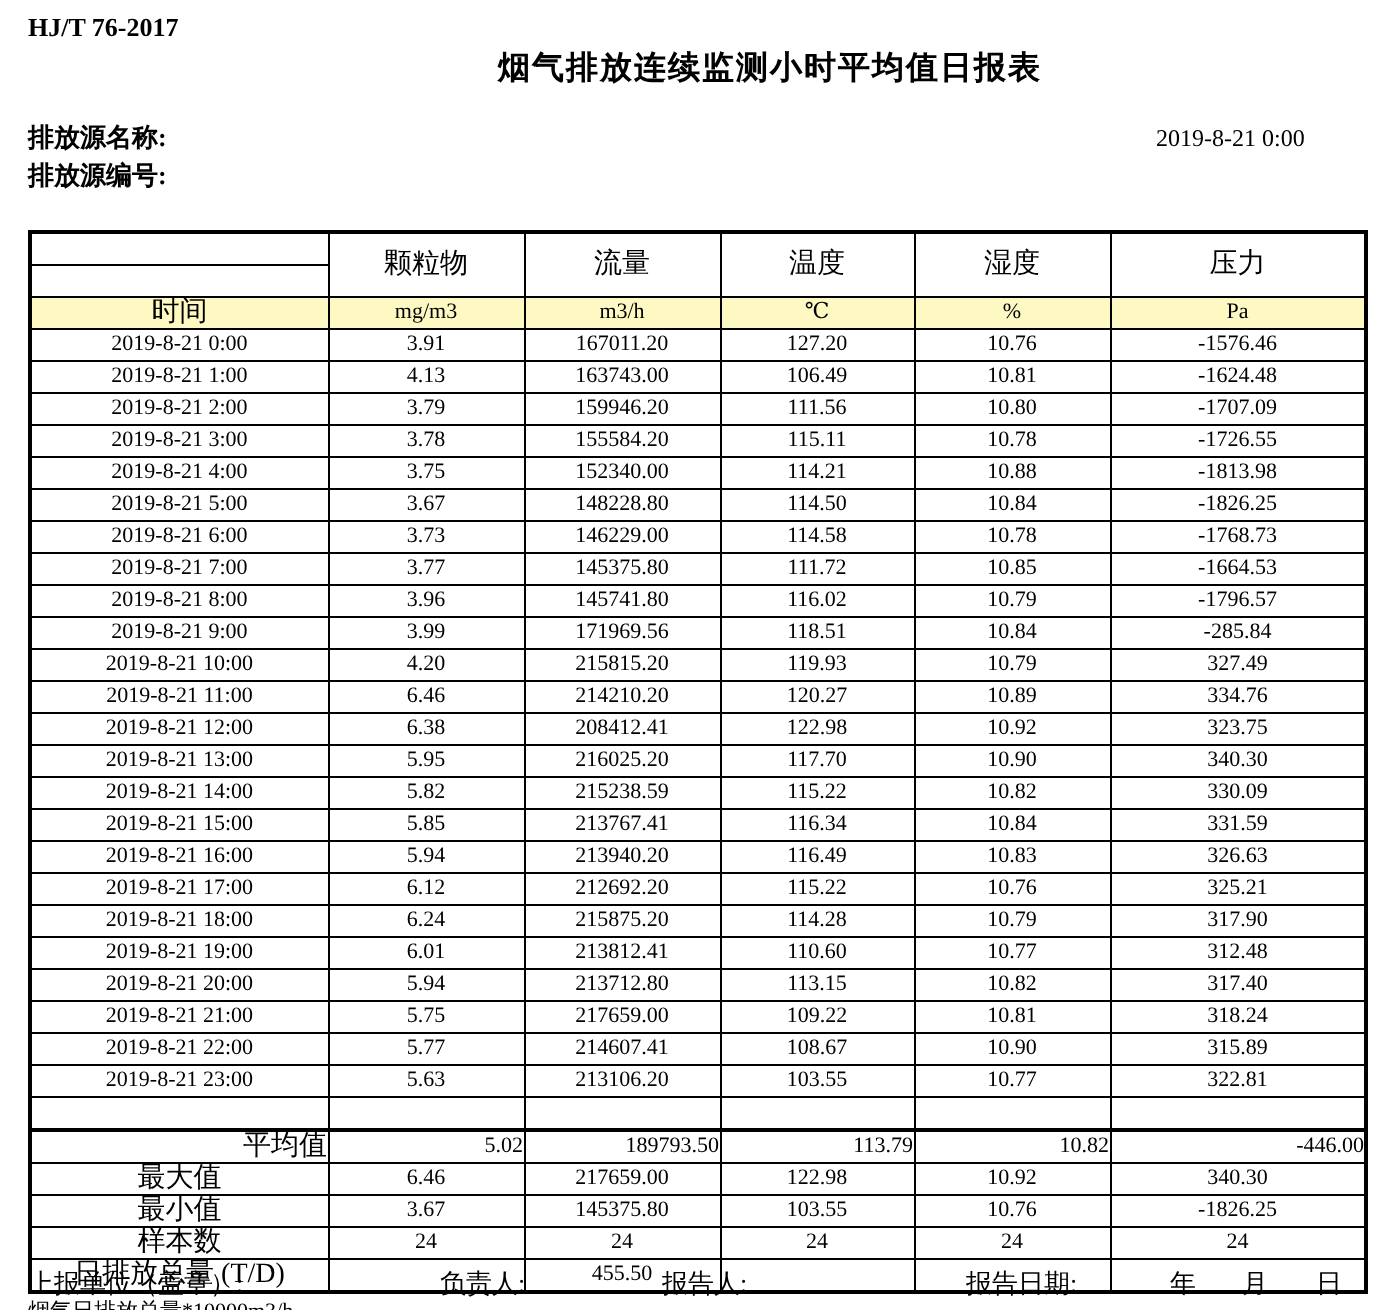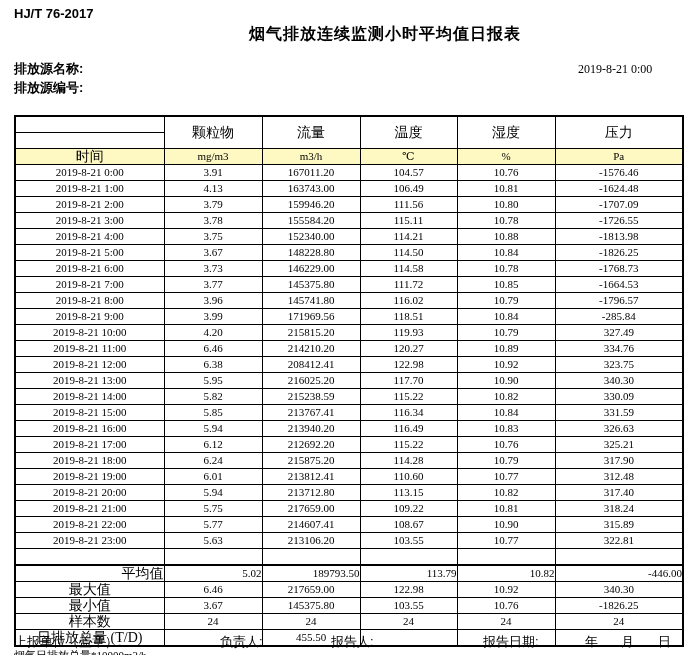--- a/index.html
+++ b/index.html
@@ -1,21 +1,21 @@
 <!DOCTYPE html>
 <html><head>
 <meta charset="utf-8">
 <style>
   html,body{margin:0;padding:0;}
   body{
     width:698px;height:655px;background:#ffffff;position:relative;
     font-family:"Liberation Serif","DejaVu Serif",serif;
     color:#000;
   }
-  .cjk{font-family:Liberation Sans, sans-serif;}
+  .cjk{font-family:Liberation Serif, serif;}
   .standard{position:absolute;left:14px;top:6px;font-size:13px;font-weight:bold;}
   .title{position:absolute;left:0;top:24px;width:100%;text-align:center;
          font-size:16px;font-weight:bold;letter-spacing:1px;margin:0;padding-left:36px;}
   .src-label{position:absolute;left:14px;font-size:13px;font-weight:bold;}
   .src-name{top:60px;}
   .src-code{top:79px;}
   .datetime{position:absolute;left:578px;top:62px;font-size:12px;}
 
   table.report{
     position:absolute;left:14px;top:115px;
@@ -85,21 +85,21 @@
       <td>℃</td>
       <td>%</td>
       <td>Pa</td>
     </tr>
   </thead>
   <tbody>
       <tr>
         <td>2019-8-21  0:00</td>
         <td>3.91</td>
         <td>167011.20</td>
-        <td>104.57</td>
+        <td>127.20</td>
         <td>10.76</td>
         <td>-1576.46</td>
       </tr>
       <tr>
         <td>2019-8-21  1:00</td>
         <td>4.13</td>
         <td>163743.00</td>
         <td>106.49</td>
         <td>10.81</td>
         <td>-1624.48</td>

